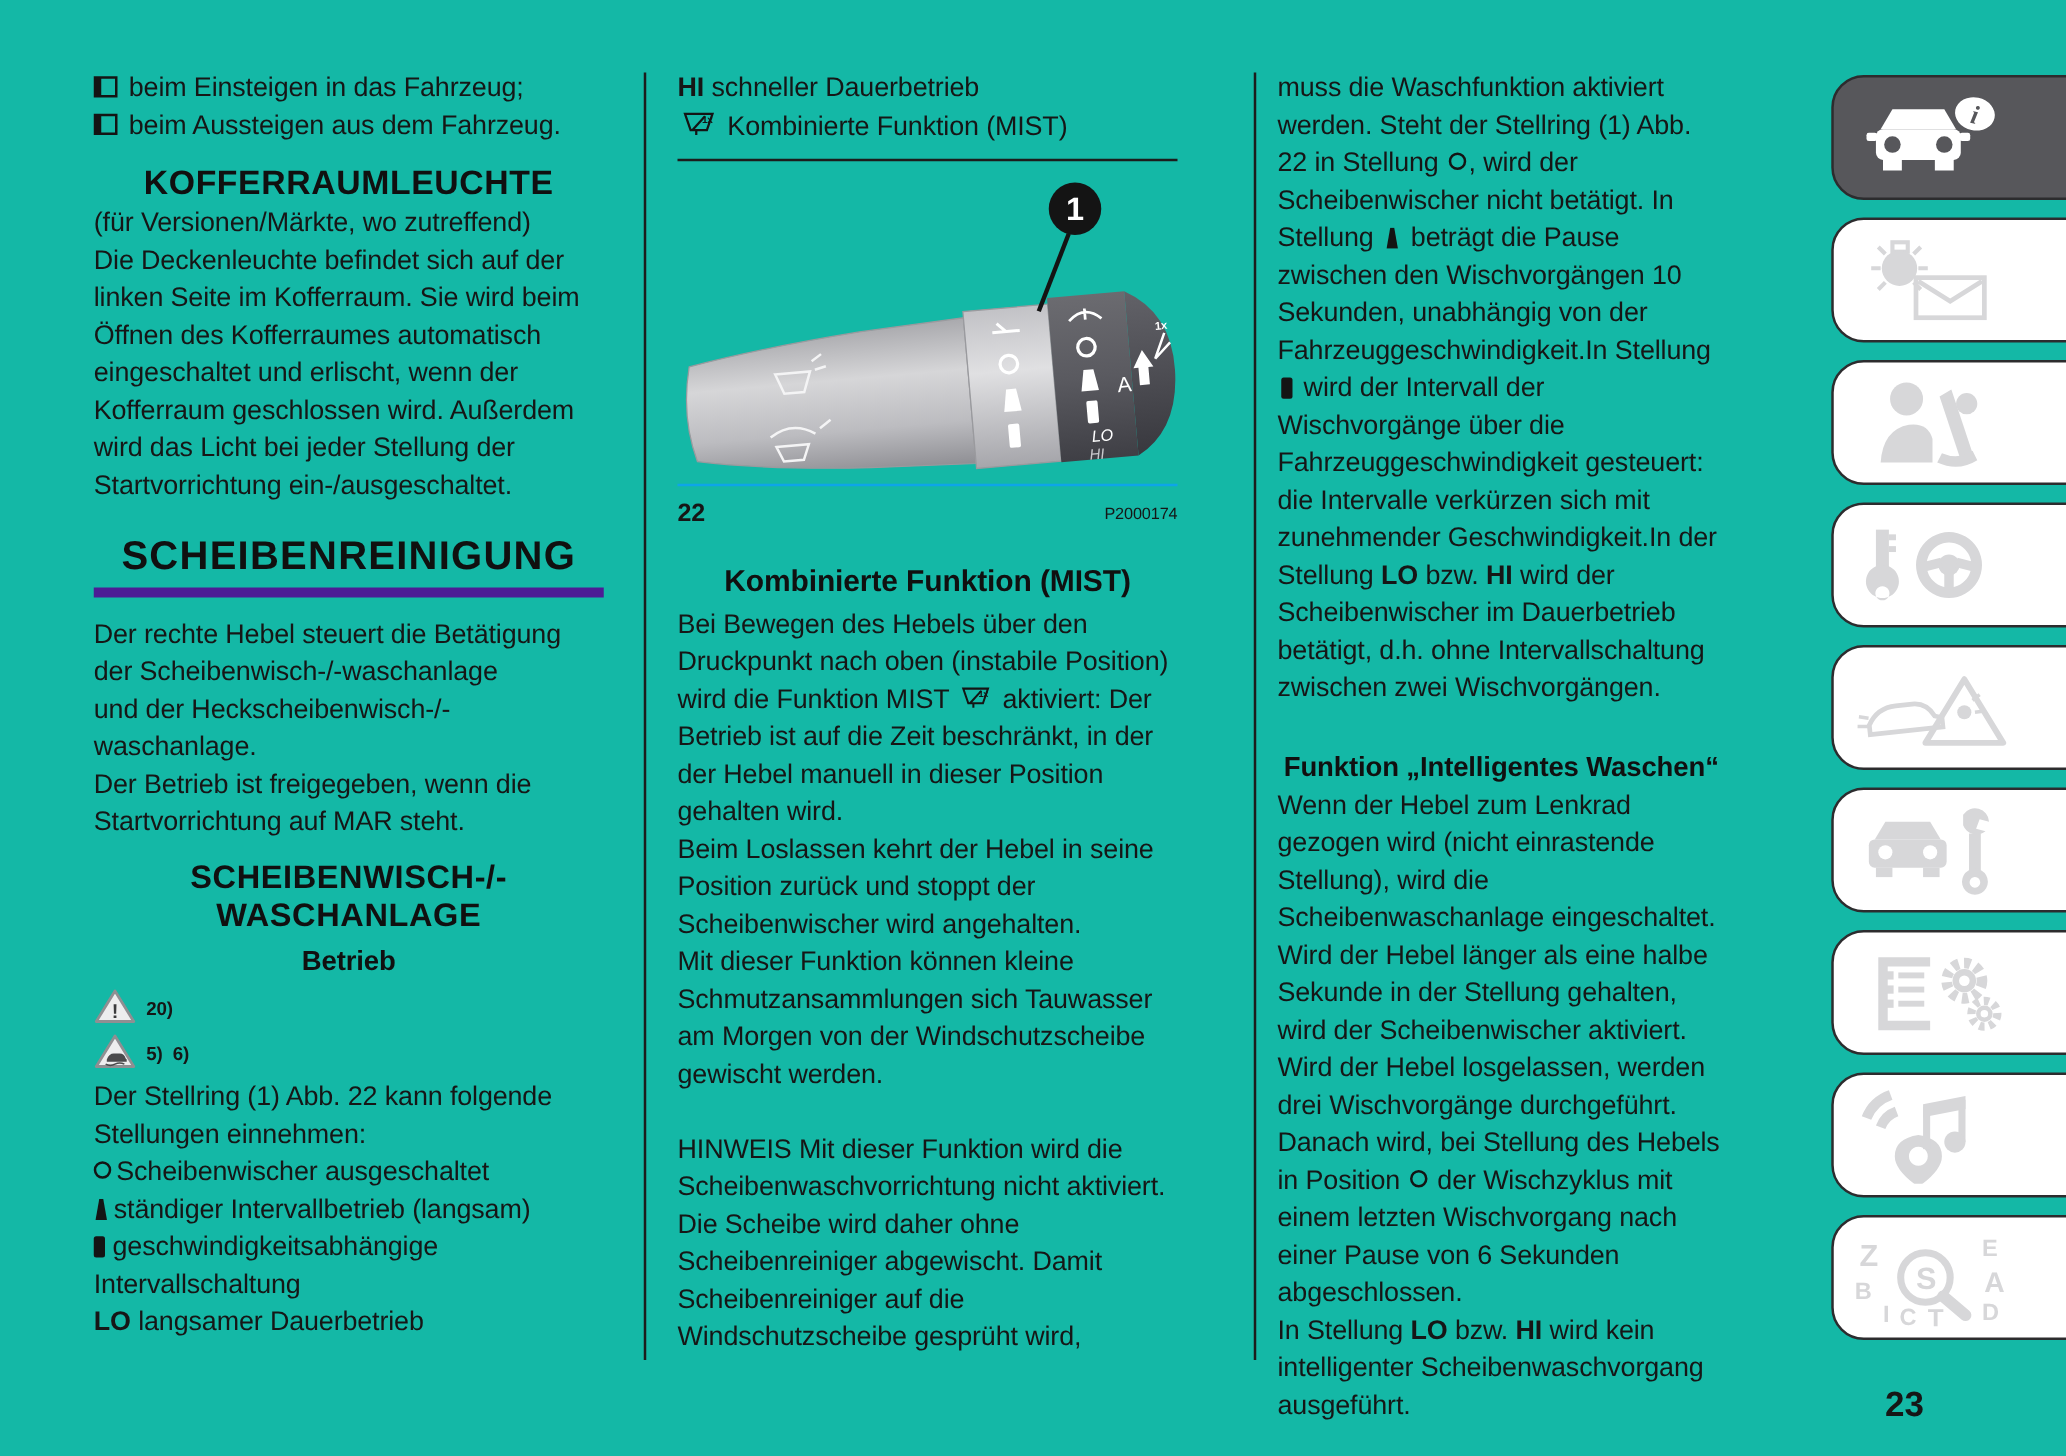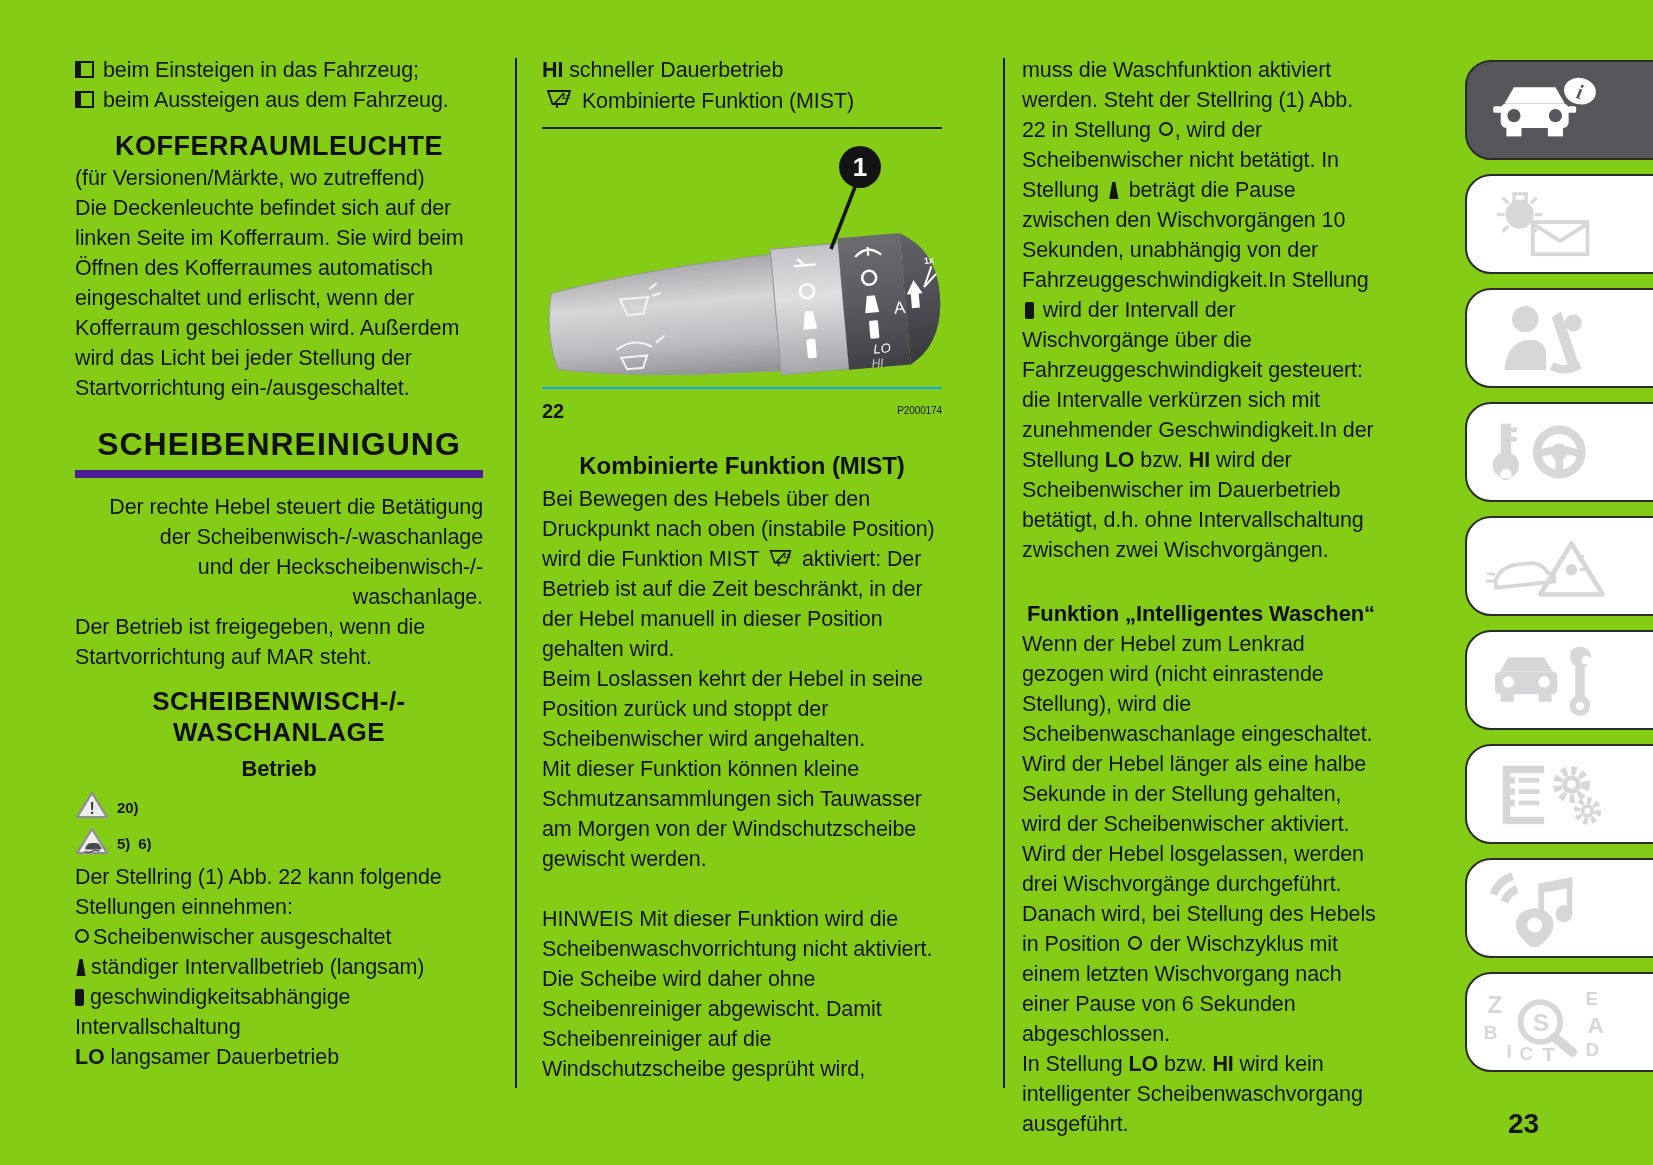--- a/index.html
+++ b/index.html
@@ -1,31 +1,31 @@
 <!DOCTYPE html>
 <html lang="de"><head>
 <meta charset="utf-8">
 <style>
   html,body{margin:0;padding:0;background:#e8e8e8;}
-  .page{position:relative;width:1653px;height:1165px;background:#84cc16;overflow:hidden;
+  .page{position:relative;width:1653px;height:1165px;background:#14b8a6;overflow:hidden;
         font-family:"Liberation Sans","DejaVu Sans",sans-serif;color:#161616;}
   .col{position:absolute;top:55px;font-size:21.5px;line-height:30px;letter-spacing:-0.1px;}
   .col-left{left:75px;width:408px;}
   .col-mid{left:542px;width:400px;}
   .col-right{left:1022px;width:358px;}
   .vdiv{position:absolute;top:58px;height:1030px;width:2px;background:#1c1c1c;}
   .vdiv1{left:515px;} .vdiv2{left:1003px;}
   p{margin:0;}
   .b{font-weight:bold;}
   h1,h2,h3,h4{margin:0;color:#101010;text-align:center;}
   .h-koffer{font-size:27px;letter-spacing:.5px;margin-top:14px;line-height:34px;font-weight:bold;}
   .note{line-height:30px;}
   .h-scheiben{font-size:32px;letter-spacing:1px;margin-top:22px;line-height:38px;font-weight:bold;
               border-bottom:8px solid #4c1d95;padding-bottom:7px;}
-  .p-after-rule{margin-top:14px;text-align:right;}
+  .p-after-rule{margin-top:14px;}
   .h-wisch{font-size:26px;letter-spacing:.5px;margin-top:14px;line-height:31px;font-weight:bold;}
   .h-betrieb{font-size:22px;margin-top:6px;line-height:30px;font-weight:bold;}
   .warn-row{display:flex;align-items:flex-end;gap:8px;height:36px;}
   .warn-num{font-weight:bold;font-size:15px;line-height:20px;padding-bottom:2px;}
   .line-block span{display:block;}
   
   .cb{display:inline-block;width:11px;height:13px;border:2.5px solid #141414;border-left-width:6px;
       margin-right:9px;vertical-align:-1px;}
   .sym-o{display:inline-block;width:10px;height:10px;border:2.6px solid #141414;border-radius:50%;
       margin:0 4px 0 0;vertical-align:1px;}
@@ -37,21 +37,21 @@
       margin:0 6px 0 0;vertical-align:-2px;}
   .sym-bar2.mid{margin:0 3px;}
   .mist-ic{vertical-align:-3px;margin:0 2px;}
   
   .hi-line{line-height:30px;}
   .mist-line{line-height:30px;margin-top:1px;}
   .fig-rule{border-top:2px solid #1c1c1c;margin-top:11px;}
   .fig-svg{display:block;margin:2px 0 0 0;}
   .fig-caption{border-top:2px solid #0ea5e9;padding-top:7px;display:flex;justify-content:space-between;align-items:flex-start;}
   .fig-num{font-weight:bold;font-size:20px;}
-  .fig-code{font-size:10px;margin-left:16px;}
+  .fig-code{font-size:13px;margin-left:16px;}
   .h-mid{font-size:24px;margin-top:24px;line-height:32px;font-weight:bold;}
   .mid-p1{margin-top:2px;}
   .gap-top{margin-top:30px;}
   .h-right{font-size:22px;margin-top:34px;line-height:30px;font-weight:bold;white-space:nowrap;}
   
   .sidebar{position:absolute;left:1465px;top:60px;width:230px;display:flex;flex-direction:column;gap:14px;}
   .tab{height:100px;border:2.5px solid #2c2c2e;border-radius:26px;background:#fff;
        display:flex;align-items:center;padding-left:13px;box-sizing:border-box;}
   .tab.active{background:#57575b;}
   .tab svg{width:132px;height:78px;}

